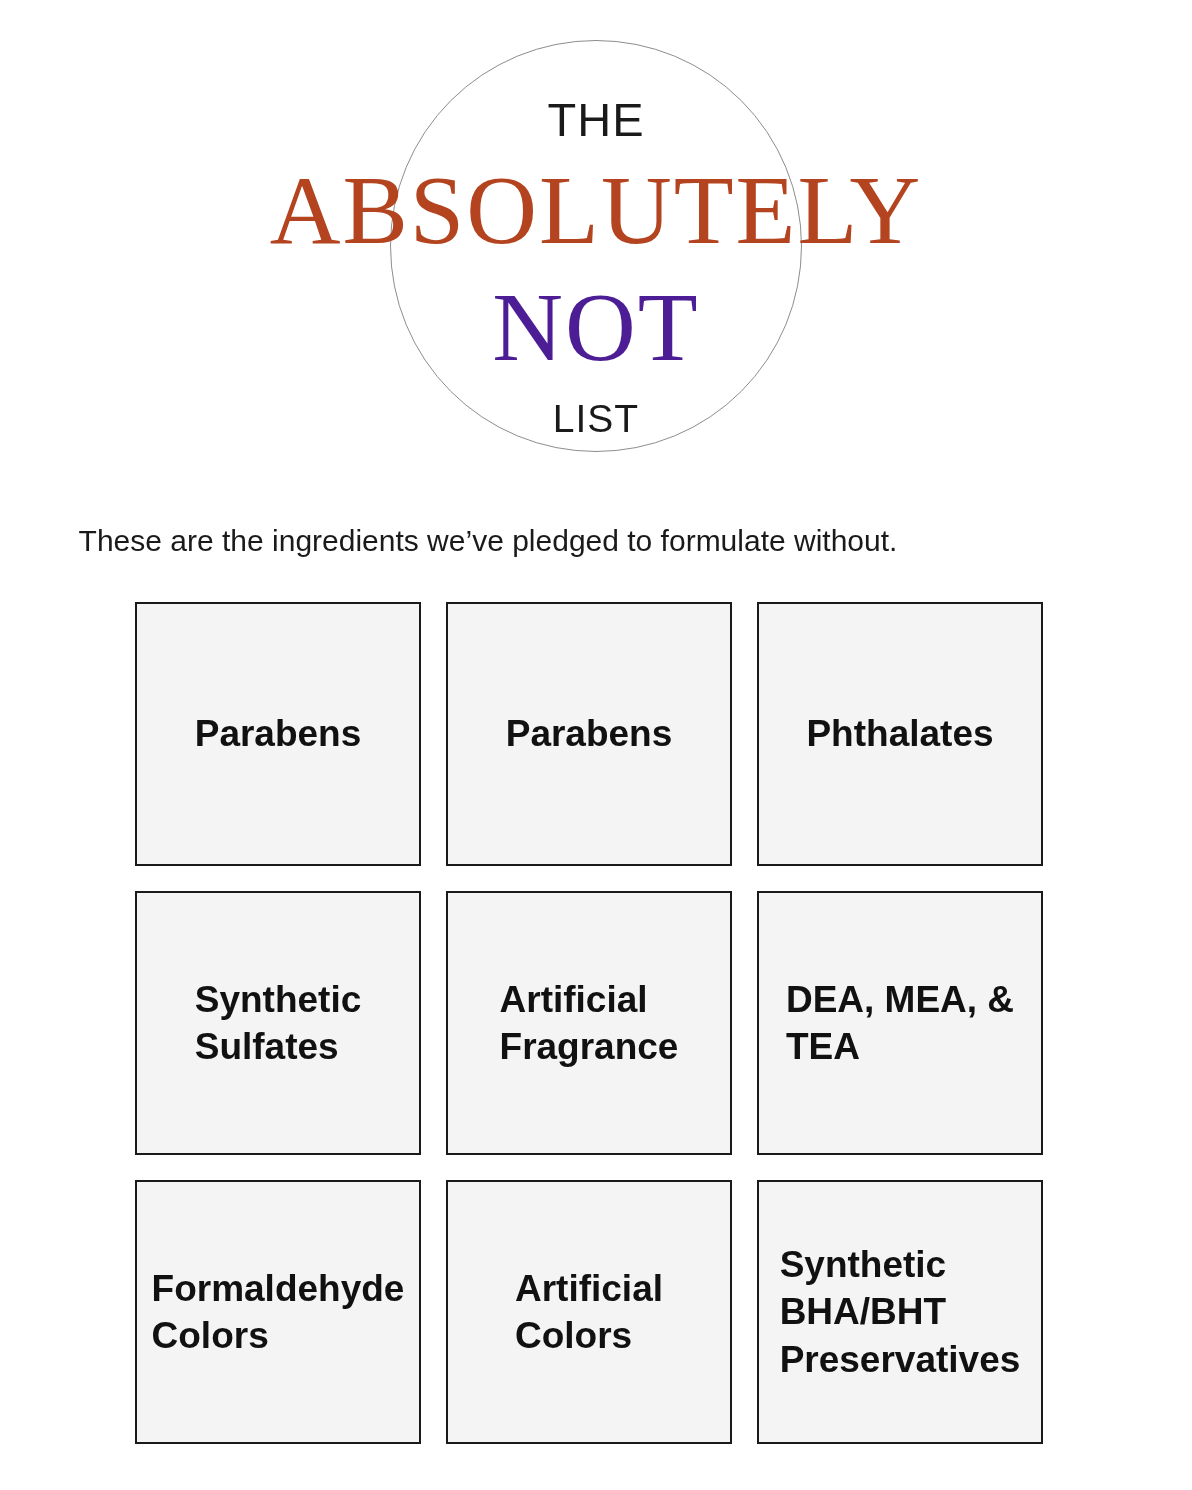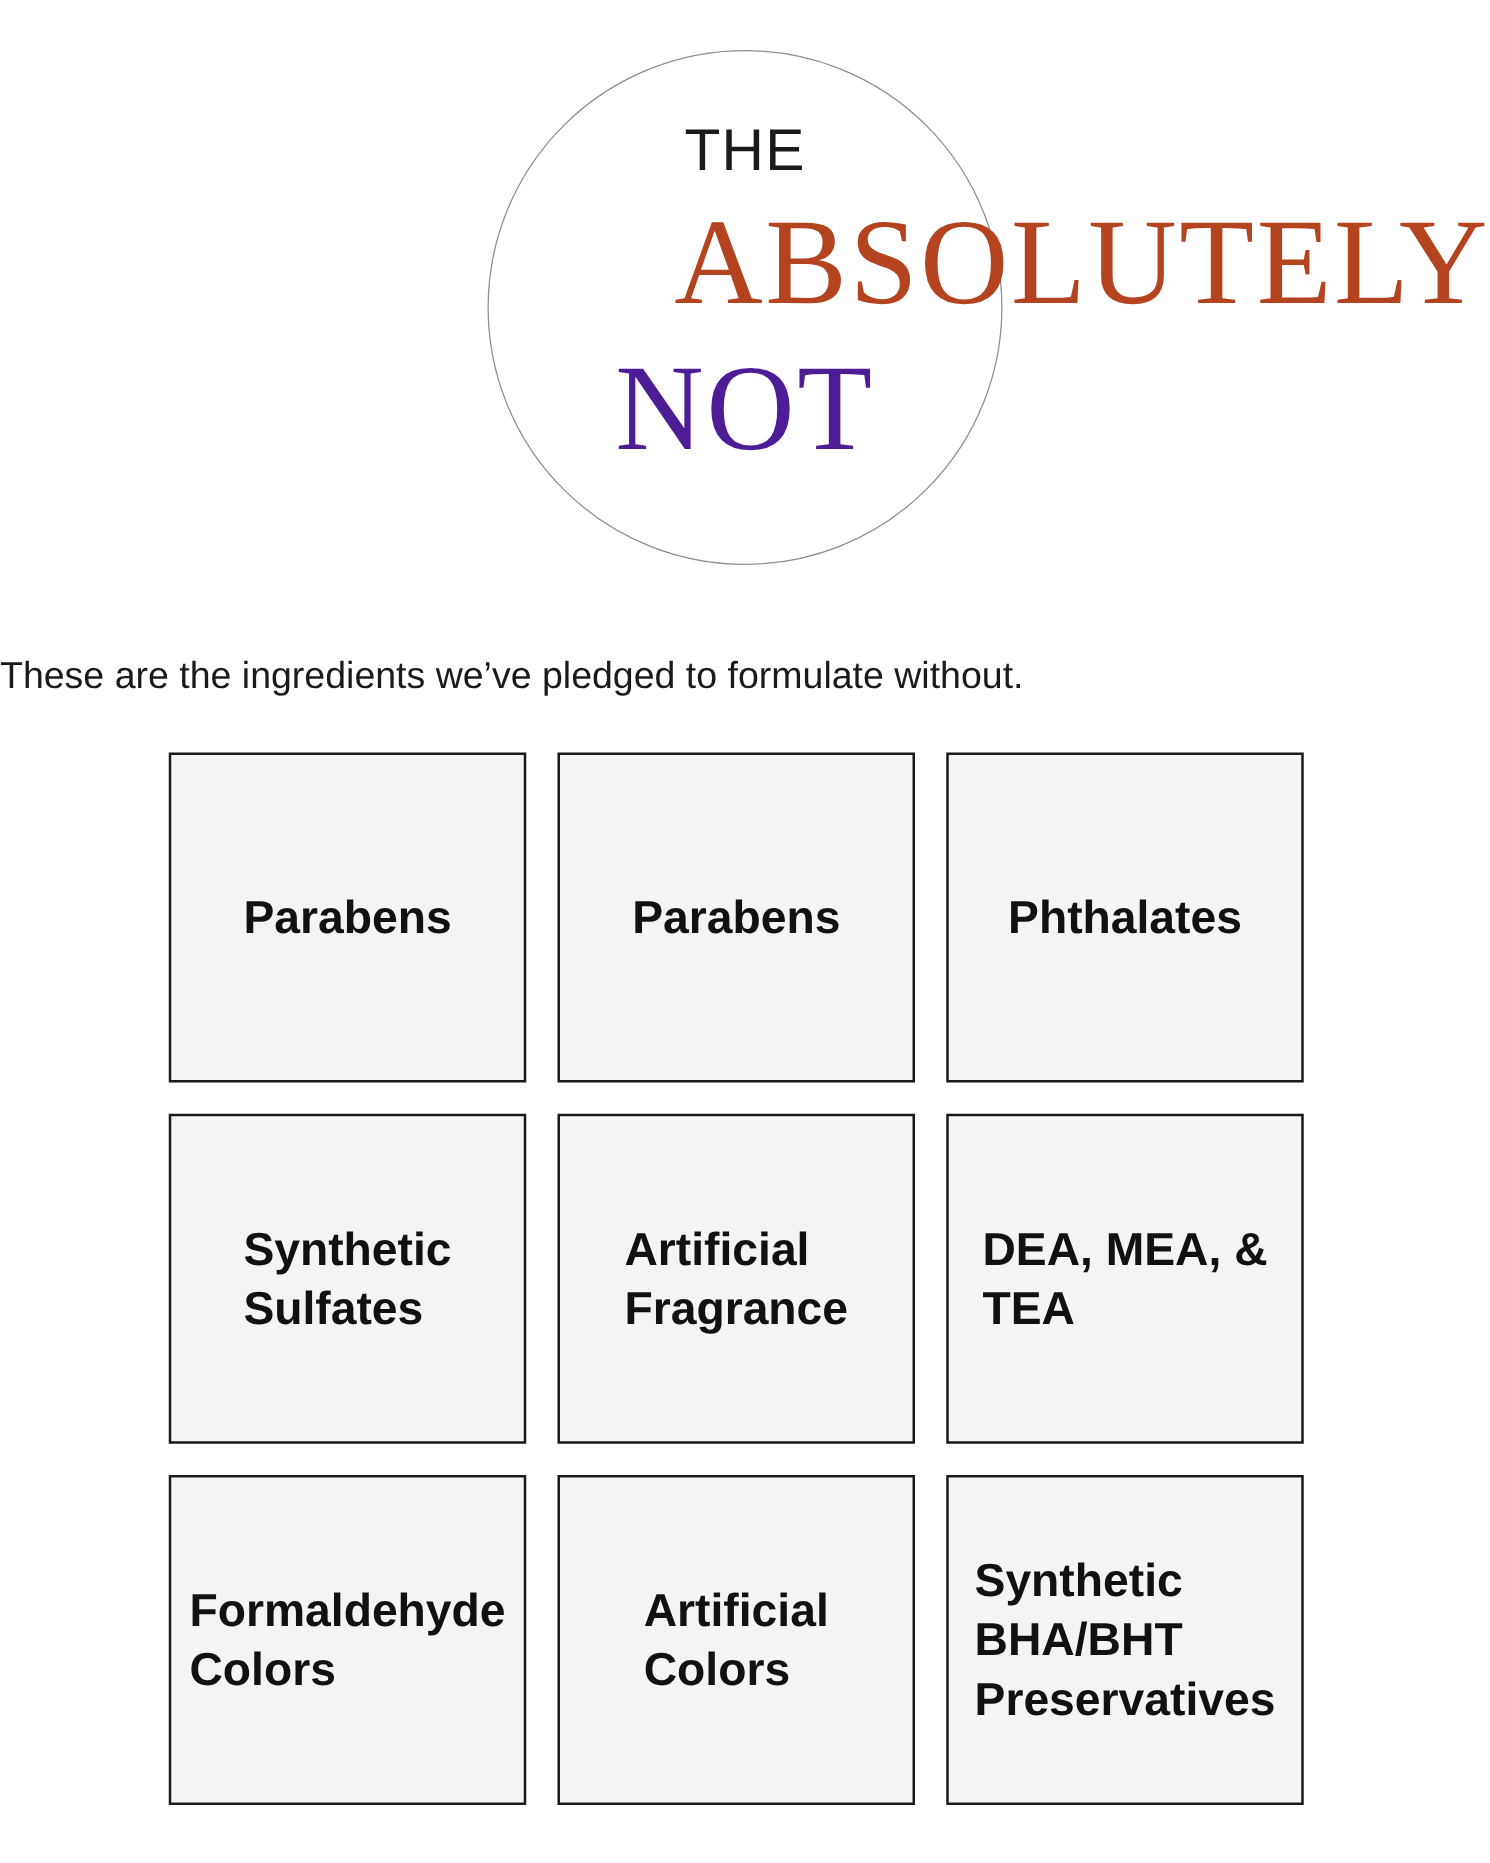--- a/index.html
+++ b/index.html
@@ -47,21 +47,20 @@
     color: #1a1a1a;
     line-height: 1;
   }
   .word-absolutely {
     margin-top: 16px;
     font-family: "Liberation Serif", serif;
     font-size: 98px;
     letter-spacing: 2px;
     color: #b4441f;
     line-height: 1.05;
-    text-align: right;
   }
   .word-not {
     margin-top: 14px;
     font-family: "Liberation Serif", serif;
     font-size: 98px;
     letter-spacing: 2px;
     color: #4c1d95;
     line-height: 1.05;
   }
   .word-list {
@@ -69,20 +68,21 @@
     font-family: "Liberation Sans", sans-serif;
     font-size: 39px;
     letter-spacing: 1px;
     color: #1a1a1a;
     line-height: 1;
   }
 
   
   .subtitle {
     width: 976px;
+    text-align: center;
     font-size: 30px;
     color: #1a1a1a;
     margin-top: 44px;
   }
 
   
   .grid {
     margin: 44px auto 0 auto;
     width: 922px;
     display: grid;
@@ -111,20 +111,21 @@
 </style>
 </head>
 <body>
 
 <div class="emblem">
   <div class="emblem-circle"></div>
   <div class="emblem-text">
     <div class="word-the">THE</div>
     <div class="word-absolutely">ABSOLUTELY</div>
     <div class="word-not">NOT</div>
+    <div class="word-list">LIST</div>
   </div>
 </div>
 
 <div class="subtitle">These are the ingredients we’ve pledged to formulate without.</div>
 
 <div class="grid">
   <div class="cell">
     <span class="cell-label">Parabens</span>
   </div>
   <div class="cell">

